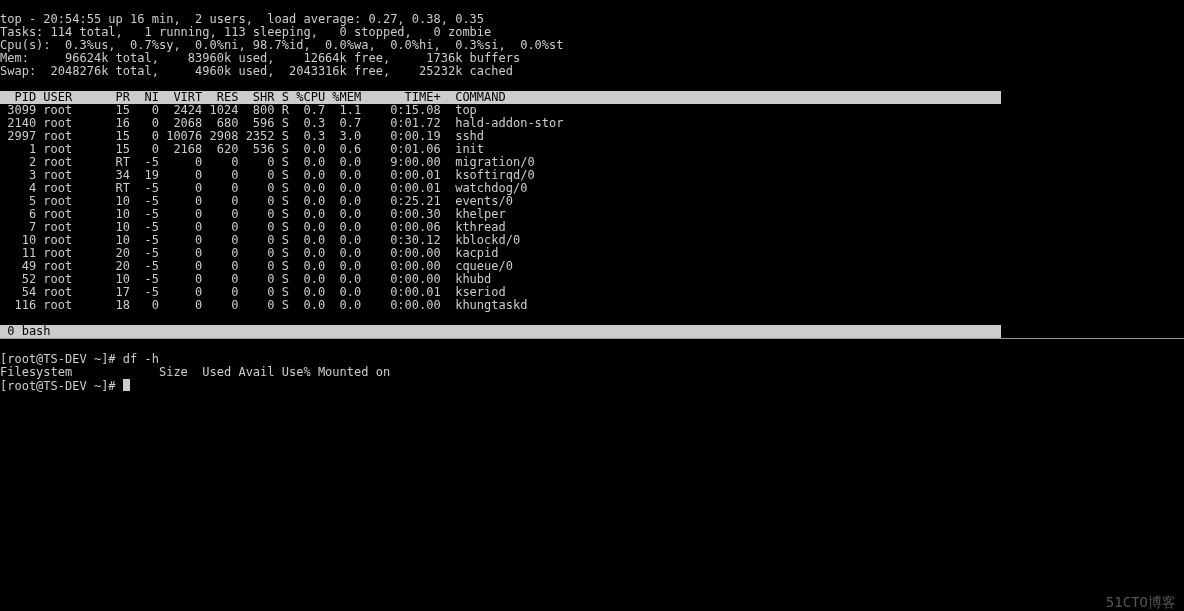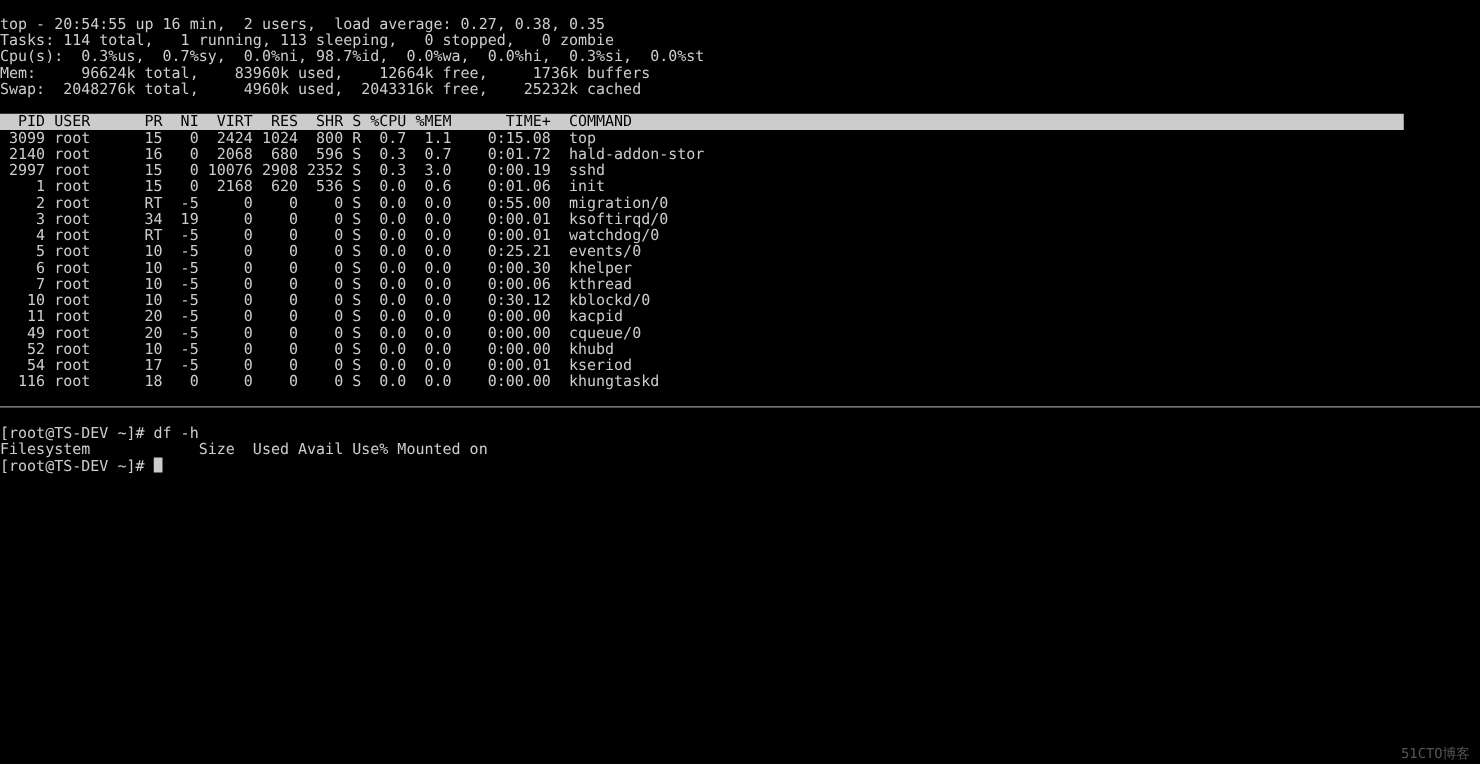--- a/index.html
+++ b/index.html
@@ -22,66 +22,66 @@
     height: 1px;
     border-top: 1px solid #999;
     margin: 0;
   }
   .inv {
     background: #ccc;
     color: #000;
   }
   .status-bar {
     display: inline-block;
-    width: 1123px;
+    width: 1001px;
   }
   .cursor {
     display: inline-block;
     width: 7px;
     height: 12px;
     background: #ccc;
     vertical-align: -1px;
   }
   .watermark {
     position: absolute;
     right: 8px;
     bottom: 2px;
     color: #555;
-    font-size: 11px;
+    font-size: 14px;
     pointer-events: none;
   }
 </style>
 </head>
 <body>
 
 <div class="term">
 <span>top - 20:54:55 up 16 min,  2 users,  load average: 0.27, 0.38, 0.35</span>
 <span>Tasks: 114 total,   1 running, 113 sleeping,   0 stopped,   0 zombie</span>
 <span>Cpu(s):  0.3%us,  0.7%sy,  0.0%ni, 98.7%id,  0.0%wa,  0.0%hi,  0.3%si,  0.0%st</span>
 <span>Mem:     96624k total,    83960k used,    12664k free,     1736k buffers</span>
 <span>Swap:  2048276k total,     4960k used,  2043316k free,    25232k cached</span>
 
 <span class="inv status-bar" id="top-header">  PID USER      PR  NI  VIRT  RES  SHR S %CPU %MEM      TIME+  COMMAND</span>
 <div id="proc-rows"><span> 3099 root      15   0  2424 1024  800 R  0.7  1.1    0:15.08  top</span>
 <span> 2140 root      16   0  2068  680  596 S  0.3  0.7    0:01.72  hald-addon-stor</span>
 <span> 2997 root      15   0 10076 2908 2352 S  0.3  3.0    0:00.19  sshd</span>
 <span>    1 root      15   0  2168  620  536 S  0.0  0.6    0:01.06  init</span>
-<span>    2 root      RT  -5     0    0    0 S  0.0  0.0    0:55.00  migration/0</span>
+<span>    2 root      RT  -5     0    0    0 S  0.0  0.0    9:00.00  migration/0</span>
 <span>    3 root      34  19     0    0    0 S  0.0  0.0    0:00.01  ksoftirqd/0</span>
 <span>    4 root      RT  -5     0    0    0 S  0.0  0.0    0:00.01  watchdog/0</span>
 <span>    5 root      10  -5     0    0    0 S  0.0  0.0    0:25.21  events/0</span>
 <span>    6 root      10  -5     0    0    0 S  0.0  0.0    0:00.30  khelper</span>
 <span>    7 root      10  -5     0    0    0 S  0.0  0.0    0:00.06  kthread</span>
 <span>   10 root      10  -5     0    0    0 S  0.0  0.0    0:30.12  kblockd/0</span>
 <span>   11 root      20  -5     0    0    0 S  0.0  0.0    0:00.00  kacpid</span>
 <span>   49 root      20  -5     0    0    0 S  0.0  0.0    0:00.00  cqueue/0</span>
 <span>   52 root      10  -5     0    0    0 S  0.0  0.0    0:00.00  khubd</span>
 <span>   54 root      17  -5     0    0    0 S  0.0  0.0    0:00.01  kseriod</span>
 <span>  116 root      18   0     0    0    0 S  0.0  0.0    0:00.00  khungtaskd</span></div>
-</div>
+<span class="inv status-bar"><span> 0 bash</span></span></div>
 <div class="pane-sep"></div>
 
 <div class="term">
 <span>[root@TS-DEV ~]# df -h</span>
 <span>Filesystem            Size  Used Avail Use% Mounted on</span>
 <span><span>[root@TS-DEV ~]# </span><span class="cursor"></span></span>
 <div id="bottom-fill">
 
 
 

